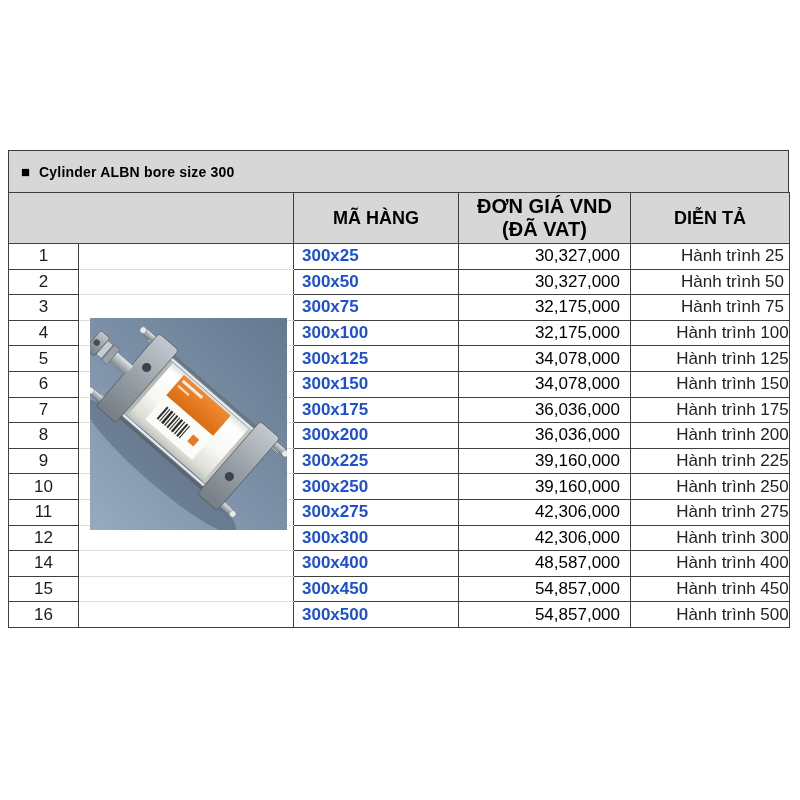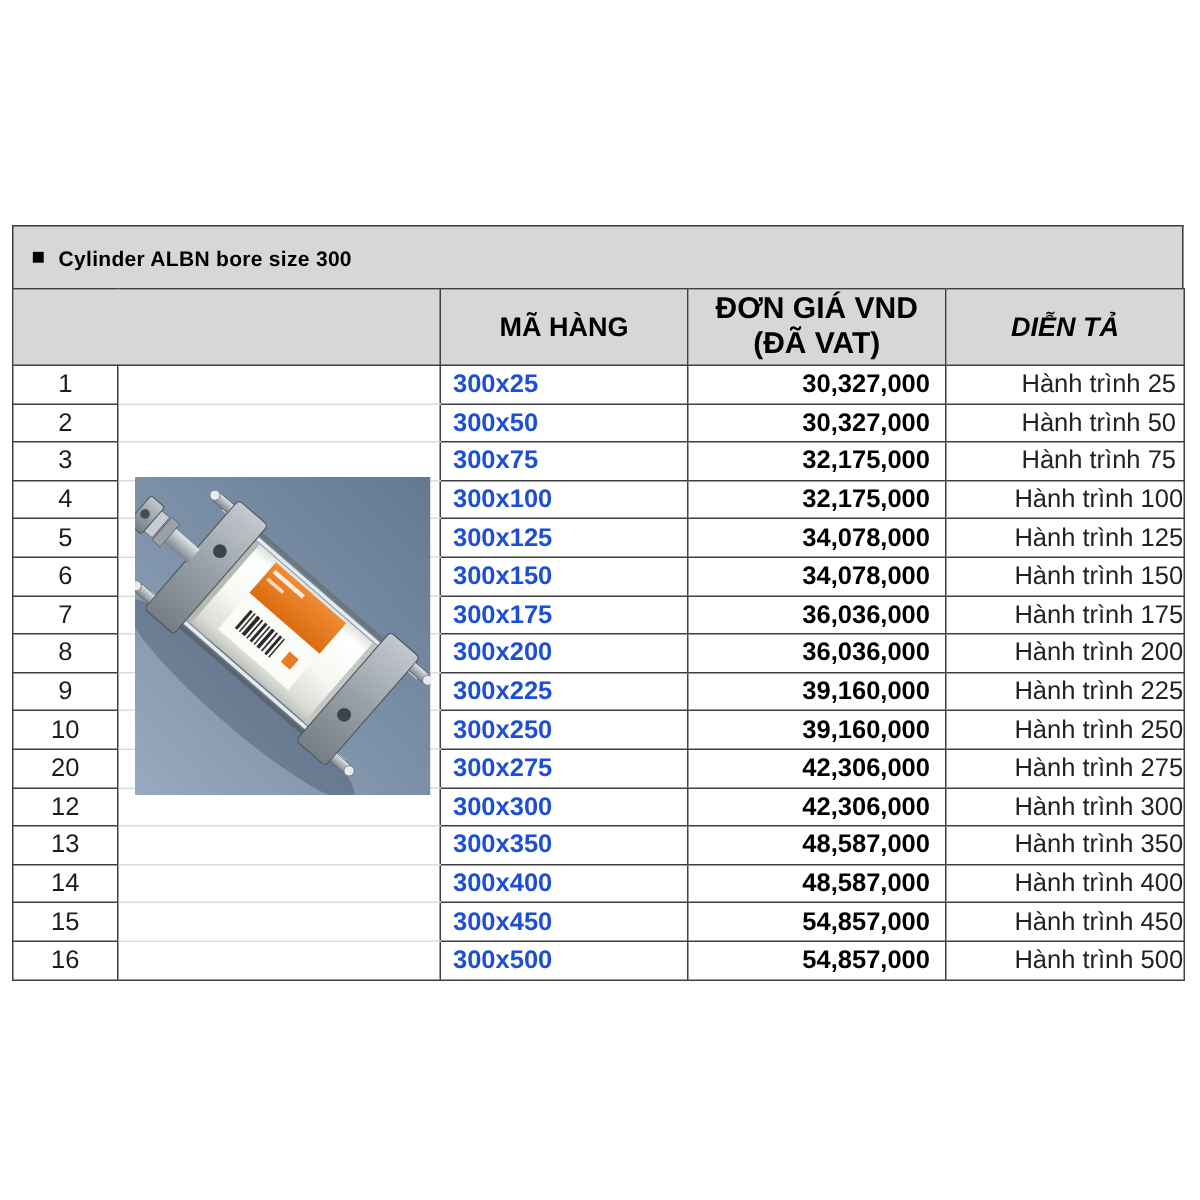--- a/index.html
+++ b/index.html
@@ -16,29 +16,29 @@
   .title-bar .title-text { font-weight:bold; font-size:14px; color:#000; letter-spacing:0.2px; }
 
   
   table { border-collapse:collapse; table-layout:fixed; width:781px; }
   th, td { border:1px solid #3f3f3f; overflow:hidden; white-space:nowrap; }
 
   thead th { background:#d7d7d7; height:51px; font-weight:bold; color:#000;
              text-align:center; vertical-align:middle; }
   th.th-code { font-size:18px; }
   th.th-price { font-size:20px; line-height:1.15; }
-  th.th-desc { font-size:18px;font-style:italic; }
+  th.th-desc { font-size:18px; }
 
   tbody td { height:25.6px; background:#ffffff; vertical-align:middle; font-size:17px; }
   td.td-no    { text-align:center; color:#1c1c1c; }
   td.td-img   { border-top:1px solid #dcdcdc; border-bottom:1px solid #dcdcdc;
                 border-left:1px solid #3f3f3f; border-right:1px solid #3f3f3f; }
   tbody tr:last-child td.td-img { border-bottom:1px solid #3f3f3f; }
   td.td-code  { font-weight:bold; padding-left:8px; color:#1d4ed8; }
-  td.td-price { font-weight:bold; text-align:right; padding-right:10px; color:#000; }
+  td.td-price { font-weight:normal; text-align:right; padding-right:10px; color:#000; }
   td.td-desc  { text-align:center; color:#222;padding-left:45px; }
 
   
   .product-image { position:absolute; left:82px; top:168px; width:197px; height:212px; }
   .product-image svg { display:block; }
 </style>
 </head>
 <body>
 
 <div class="page">
@@ -143,42 +143,35 @@
 
   <tr>
     <td class="td-no"><span>10</span></td>
     <td class="td-img"></td>
     <td class="td-code"><span>300x250</span></td>
     <td class="td-price"><span>39,160,000</span></td>
     <td class="td-desc"><span>Hành trình 250</span></td>
   </tr>
 
   <tr>
-    <td class="td-no"><span>20</span></td>
+    <td class="td-no"><span>11</span></td>
     <td class="td-img"></td>
     <td class="td-code"><span>300x275</span></td>
     <td class="td-price"><span>42,306,000</span></td>
     <td class="td-desc"><span>Hành trình 275</span></td>
   </tr>
 
   <tr>
     <td class="td-no"><span>12</span></td>
     <td class="td-img"></td>
     <td class="td-code"><span>300x300</span></td>
     <td class="td-price"><span>42,306,000</span></td>
     <td class="td-desc"><span>Hành trình 300</span></td>
   </tr>
 
-  <tr>
-    <td class="td-no"><span>13</span></td>
-    <td class="td-img"></td>
-    <td class="td-code"><span>300x350</span></td>
-    <td class="td-price"><span>48,587,000</span></td>
-    <td class="td-desc"><span>Hành trình 350</span></td>
-  </tr>
 
   <tr>
     <td class="td-no"><span>14</span></td>
     <td class="td-img"></td>
     <td class="td-code"><span>300x400</span></td>
     <td class="td-price"><span>48,587,000</span></td>
     <td class="td-desc"><span>Hành trình 400</span></td>
   </tr>
 
   <tr>

